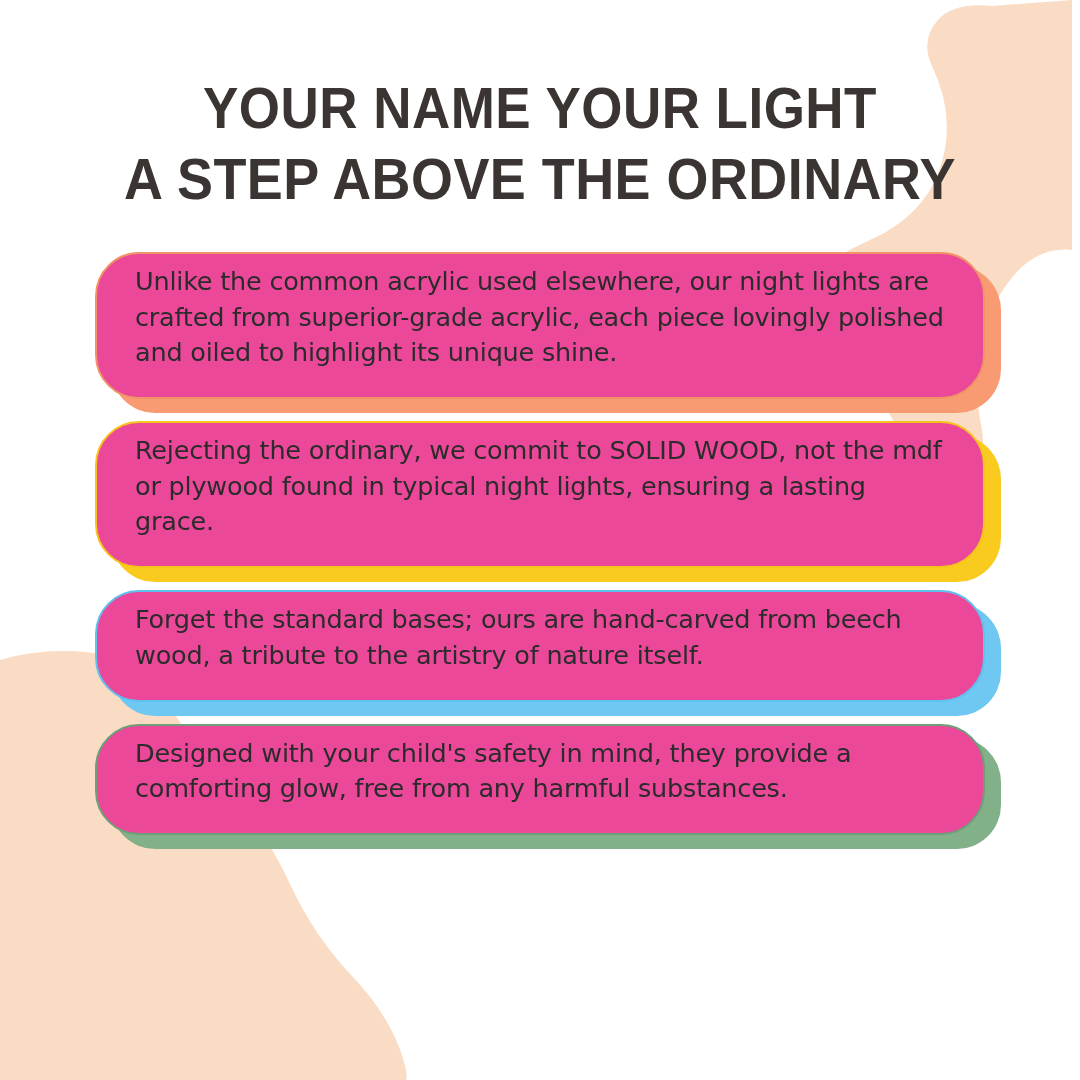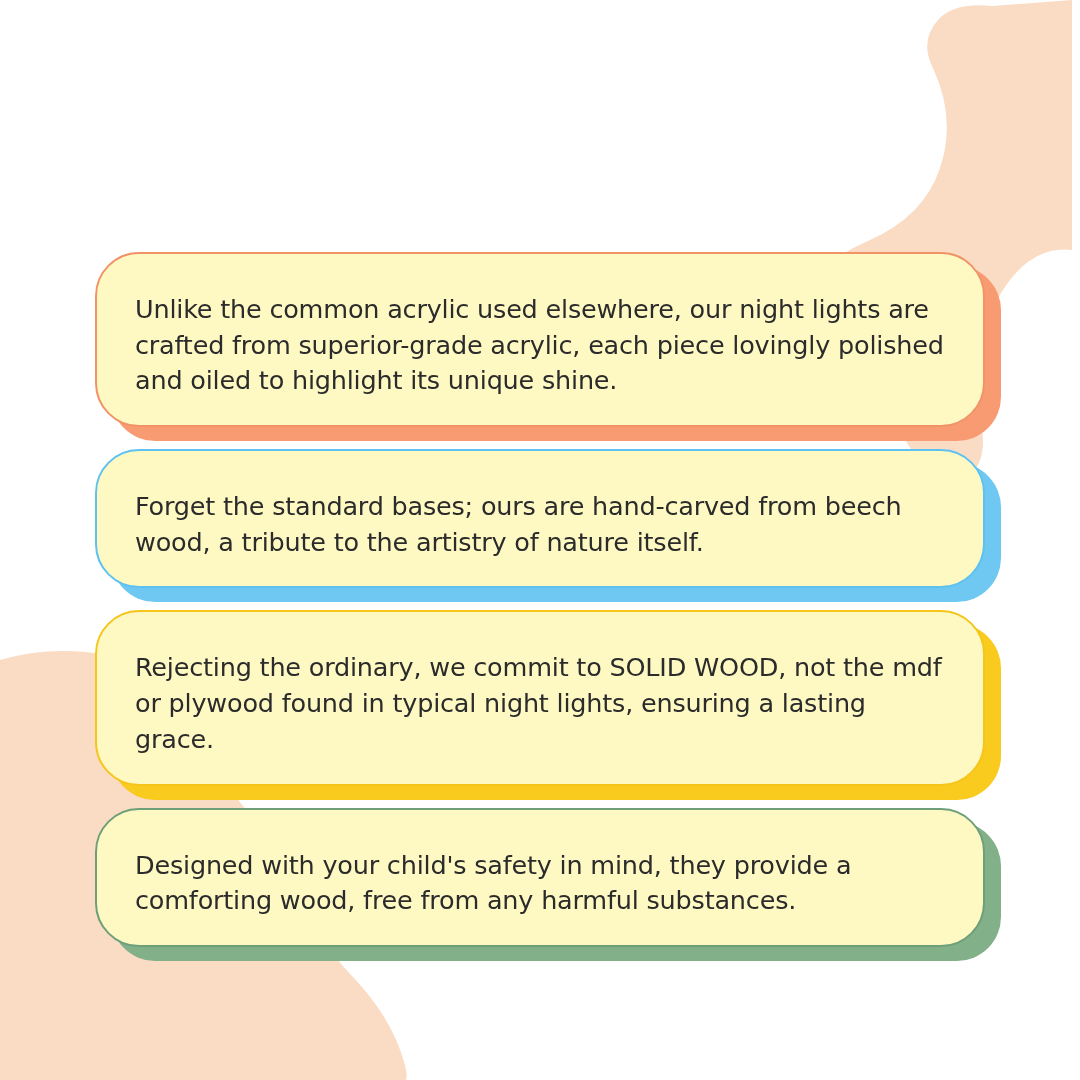--- a/index.html
+++ b/index.html
@@ -87,25 +87,25 @@
     right: -16px;
     bottom: -14px;
     border-radius: 44px;
     z-index: 1;
   }
 
   
   .card-body {
     position: relative;
     z-index: 2;
-    background: #fef9c3;
+    background: #ec4899;
     border-style: solid;
     border-width: 2.5px;
     border-radius: 44px;
-    padding: 38px 34px 26px 38px;
+    padding: 10px 34px 26px 38px;
     min-height: 104px;
     display: flex;
     align-items: center;
   }
 
   .card-text {
     font-family: "DejaVu Sans", "Liberation Sans", sans-serif;
     font-weight: 400;
     font-size: 25.5px;
     line-height: 1.40;
@@ -127,46 +127,50 @@
     <path id="blob-tr" d="M1080,0 L1080,250 Q1035,245 1005,300 Q975,358 990,430 Q995,462 975,478
              Q952,496 933,470 Q905,430 882,386 Q868,358 845,352 Q822,347 806,330
              Q790,312 805,292 Q828,262 878,240 Q932,216 948,168 Q965,118 940,66
              Q928,40 946,20 Q962,2 1000,6 Z" fill="#FADCC4" transform="translate(-8,0)"></path>
 
     <path id="blob-bl" d="M0,660 Q40,648 86,652 Q138,657 165,700 Q196,748 232,792
              Q268,836 290,884 Q314,936 352,976 Q392,1018 404,1062
              Q408,1075 406,1080 L0,1080 Z" fill="#FADCC4"></path>
   </svg>
 
+  <div class="headline">
+    <span class="headline-line l1" style="color: rgb(58, 53, 50);">YOUR NAME YOUR LIGHT</span>
+    <span class="headline-line l2" style="color: rgb(58, 53, 50);">A STEP ABOVE THE ORDINARY</span>
+  </div>
 
   <div class="cards">
 
     <div class="card lines3">
       <div class="card-shadow" style="background: rgb(248, 155, 115);"></div>
       <div class="card-body" style="border-color: rgb(240, 148, 104);">
         <p class="card-text" style="color: rgb(43, 43, 43);">Unlike the common acrylic used elsewhere, our night lights are crafted from superior-grade acrylic, each piece lovingly polished and oiled to highlight its unique shine.</p>
       </div>
     </div>
 
+    <div class="card lines3">
+      <div class="card-shadow" style="background: rgb(249, 203, 30);"></div>
+      <div class="card-body" style="border-color: rgb(245, 197, 28);">
+        <p class="card-text" style="color: rgb(43, 43, 43);">Rejecting the ordinary, we commit to SOLID WOOD, not the mdf or plywood found in typical night lights, ensuring a lasting grace.</p>
+      </div>
+    </div>
+
     <div class="card lines2">
       <div class="card-shadow" style="background: rgb(111, 200, 242);"></div>
       <div class="card-body" style="border-color: rgb(94, 193, 240);">
         <p class="card-text" style="color: rgb(43, 43, 43);">Forget the standard bases; ours are hand-carved from beech wood, a tribute to the artistry of nature itself.</p>
       </div>
     </div>
 
-    <div class="card lines3">
-      <div class="card-shadow" style="background: rgb(249, 203, 30);"></div>
-      <div class="card-body" style="border-color: rgb(245, 197, 28);">
-        <p class="card-text" style="color: rgb(43, 43, 43);">Rejecting the ordinary, we commit to SOLID WOOD, not the mdf or plywood found in typical night lights, ensuring a lasting grace.</p>
-      </div>
-    </div>
-
 
     <div class="card lines2">
       <div class="card-shadow" style="background: rgb(129, 176, 137);"></div>
       <div class="card-body" style="border-color: rgb(111, 159, 121);">
-        <p class="card-text" style="color: rgb(43, 43, 43);">Designed with your child's safety in mind, they provide a comforting wood, free from any harmful substances.</p>
+        <p class="card-text" style="color: rgb(43, 43, 43);">Designed with your child's safety in mind, they provide a comforting glow, free from any harmful substances.</p>
       </div>
     </div>
 
   </div>
 </div>
 
 </body></html>

